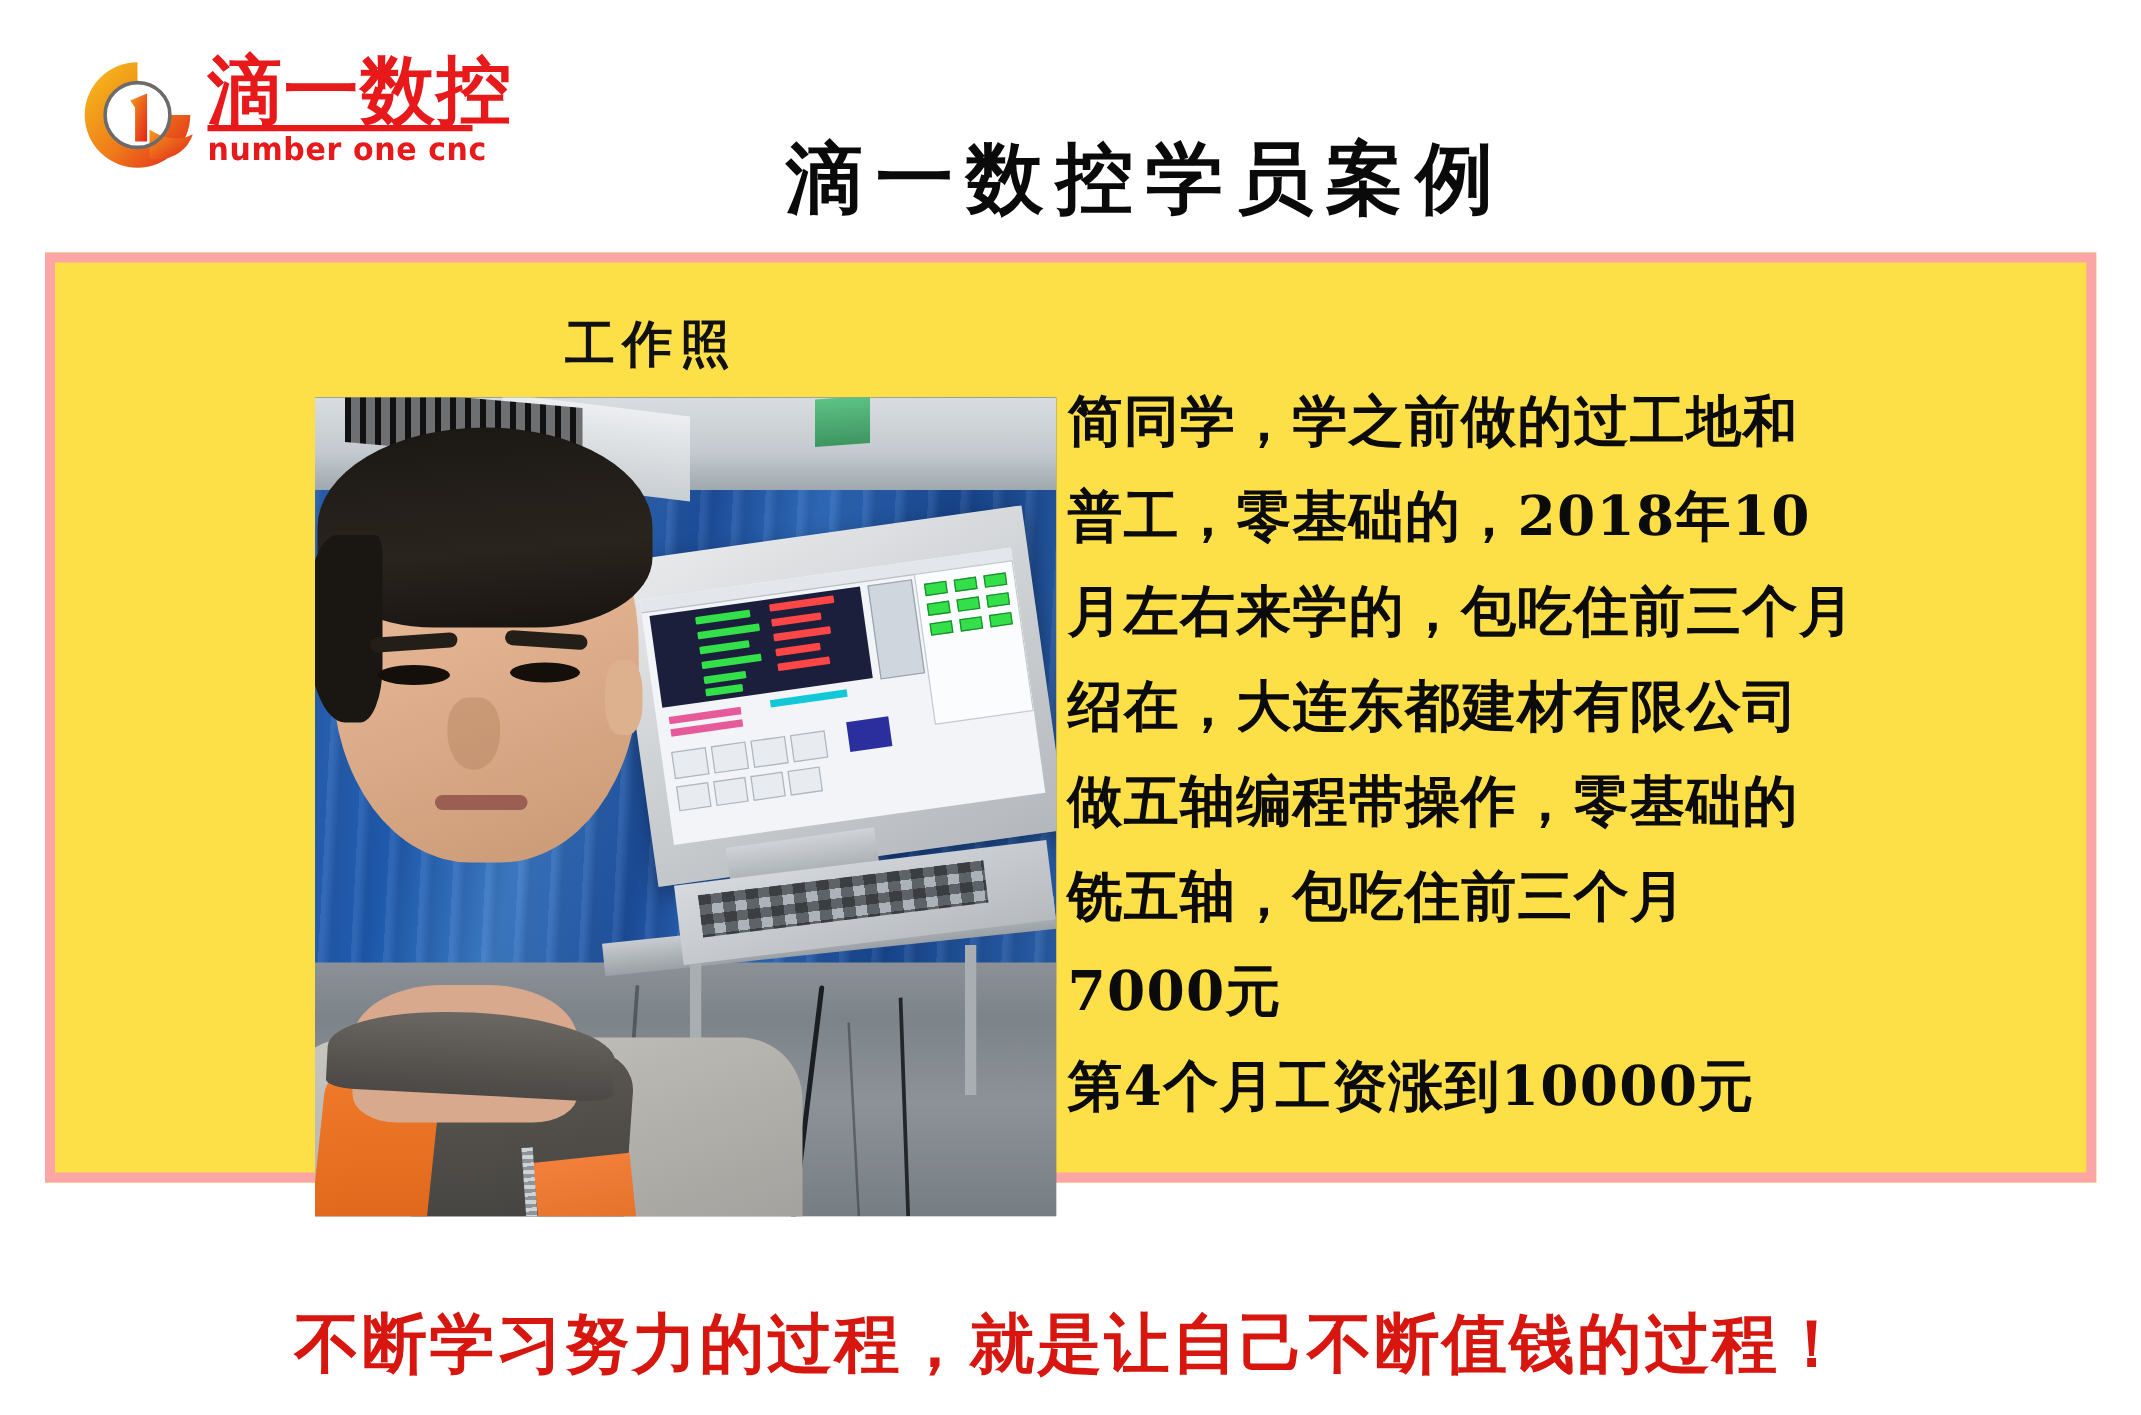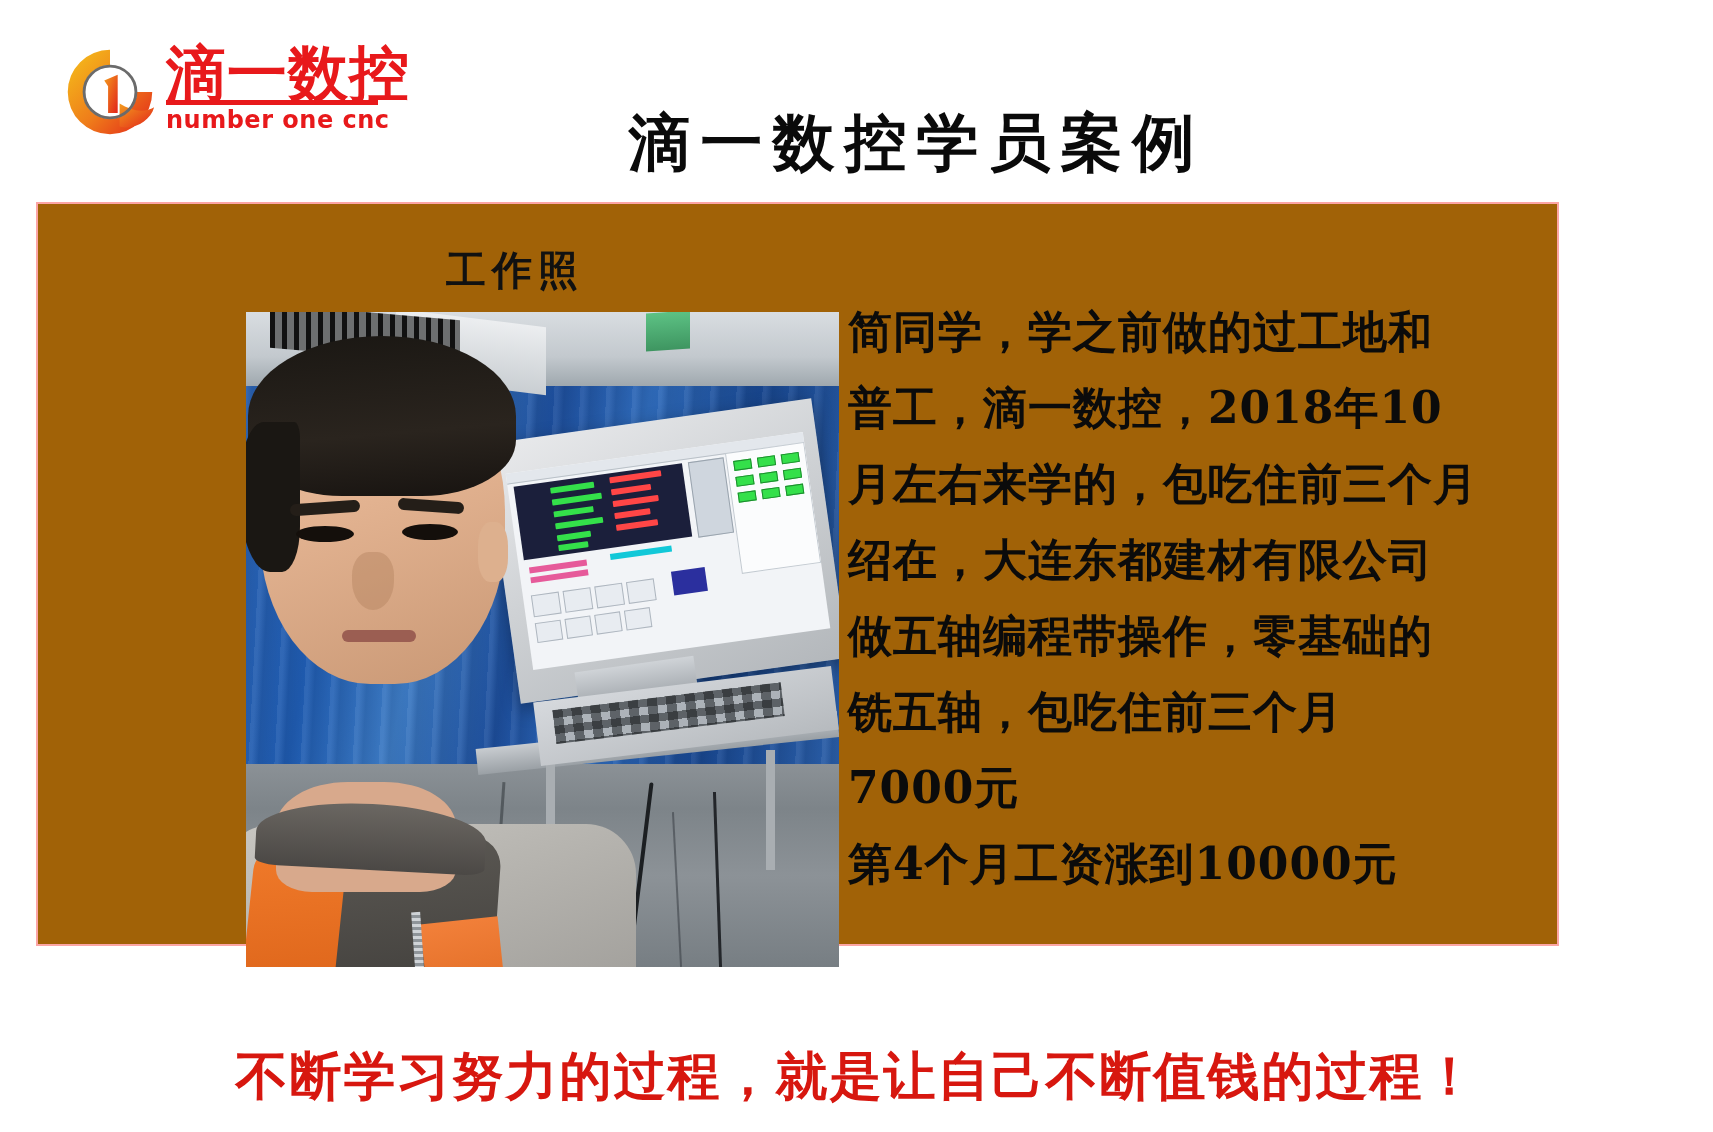--- a/index.html
+++ b/index.html
@@ -85,24 +85,24 @@
     color: #0a0a0a;
     padding-left: 120px;
     box-sizing: border-box;
   }
 
   
   .frame {
     position: absolute;
     left: 36px;
     top: 202px;
-    width: 1523px;
+    width: 1641px;
     height: 744px;
-    border: 2px solid #fca5a5;
-    background: #a16207;
+    border: 8px solid #fca5a5;
+    background: #fde047;
     box-sizing: border-box;
   }
 
   .work-photo-label {
     position: absolute;
     left: 408px;
     top: 42px;
     font-family: "DejaVu Serif", serif;
     font-weight: 700;
     font-size: 40px;
@@ -484,21 +484,21 @@
     <div class="ph-layer ph-brow-l"></div>
     <div class="ph-layer ph-brow-r"></div>
     <div class="ph-layer ph-eye-l"></div>
     <div class="ph-layer ph-eye-r"></div>
     <div class="ph-layer ph-nose"></div>
     <div class="ph-layer ph-mouth"></div>
   </div>
 
   <div class="story">
     <div class="story-line">简同学，学之前做的过工地和</div>
-    <div class="story-line">普工，滴一数控，2018年10</div>
+    <div class="story-line">普工，零基础的，2018年10</div>
     <div class="story-line">月左右来学的，包吃住前三个月</div>
     <div class="story-line">绍在，大连东都建材有限公司</div>
     <div class="story-line">做五轴编程带操作，零基础的</div>
     <div class="story-line">铣五轴，包吃住前三个月</div>
     <div class="story-line">7000元</div>
     <div class="story-line">第4个月工资涨到10000元</div>
   </div>
 </div>
 
 <div class="footer">不断学习努力的过程，就是让自己不断值钱的过程！</div>

